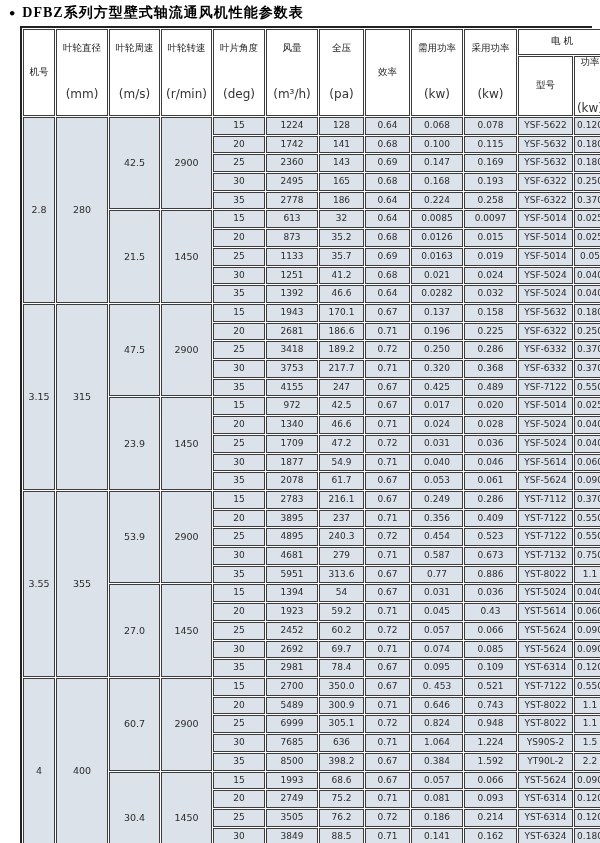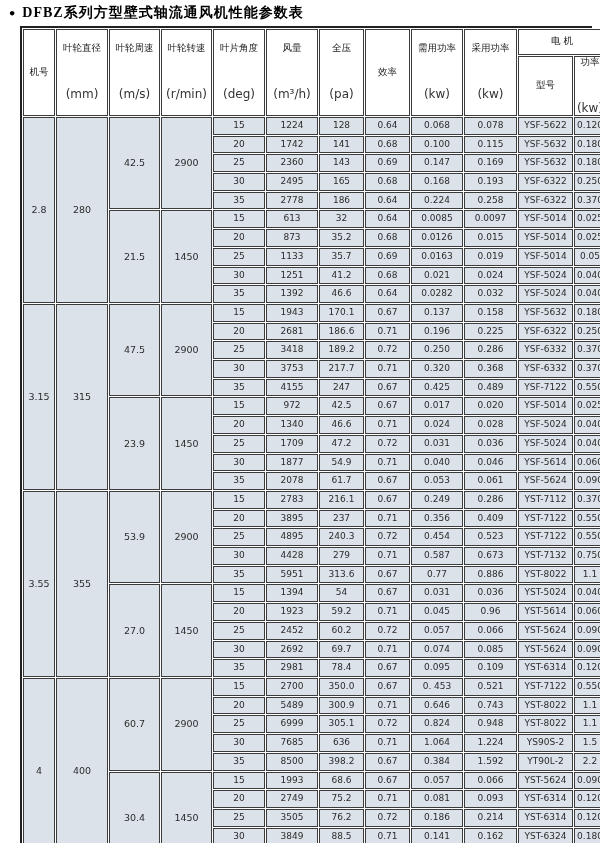--- a/index.html
+++ b/index.html
@@ -381,21 +381,21 @@
             <td>4895</td>
             <td>240.3</td>
             <td>0.72</td>
             <td>0.454</td>
             <td>0.523</td>
             <td>YST-7122</td>
             <td>0.550</td>
           </tr>
           <tr>
             <td>30</td>
-            <td>4428</td>
+            <td>4681</td>
             <td>279</td>
             <td>0.71</td>
             <td>0.587</td>
             <td>0.673</td>
             <td>YST-7132</td>
             <td>0.750</td>
           </tr>
           <tr>
             <td>35</td>
             <td>5951</td>
@@ -417,21 +417,21 @@
             <td>0.036</td>
             <td>YST-5024</td>
             <td>0.040</td>
           </tr>
           <tr>
             <td>20</td>
             <td>1923</td>
             <td>59.2</td>
             <td>0.71</td>
             <td>0.045</td>
-            <td>0.96</td>
+            <td>0.43</td>
             <td>YST-5614</td>
             <td>0.060</td>
           </tr>
           <tr>
             <td>25</td>
             <td>2452</td>
             <td>60.2</td>
             <td>0.72</td>
             <td>0.057</td>
             <td>0.066</td>

